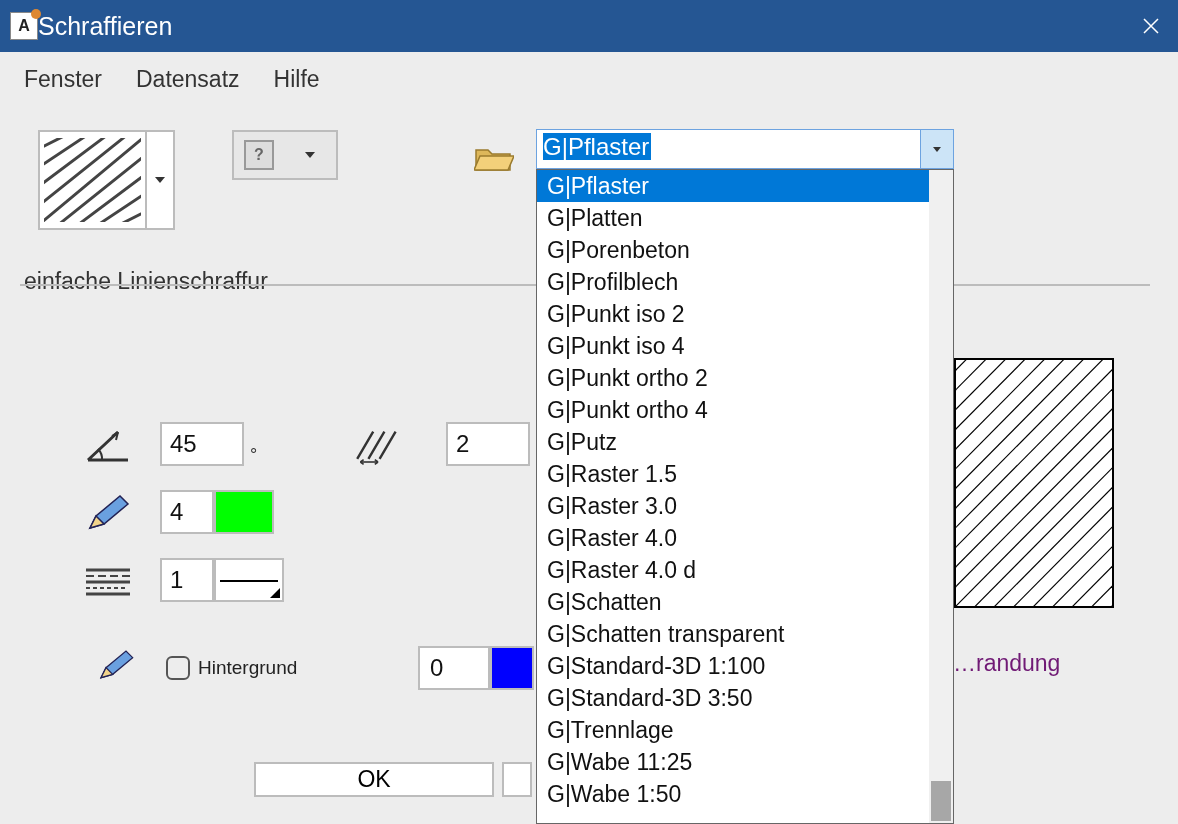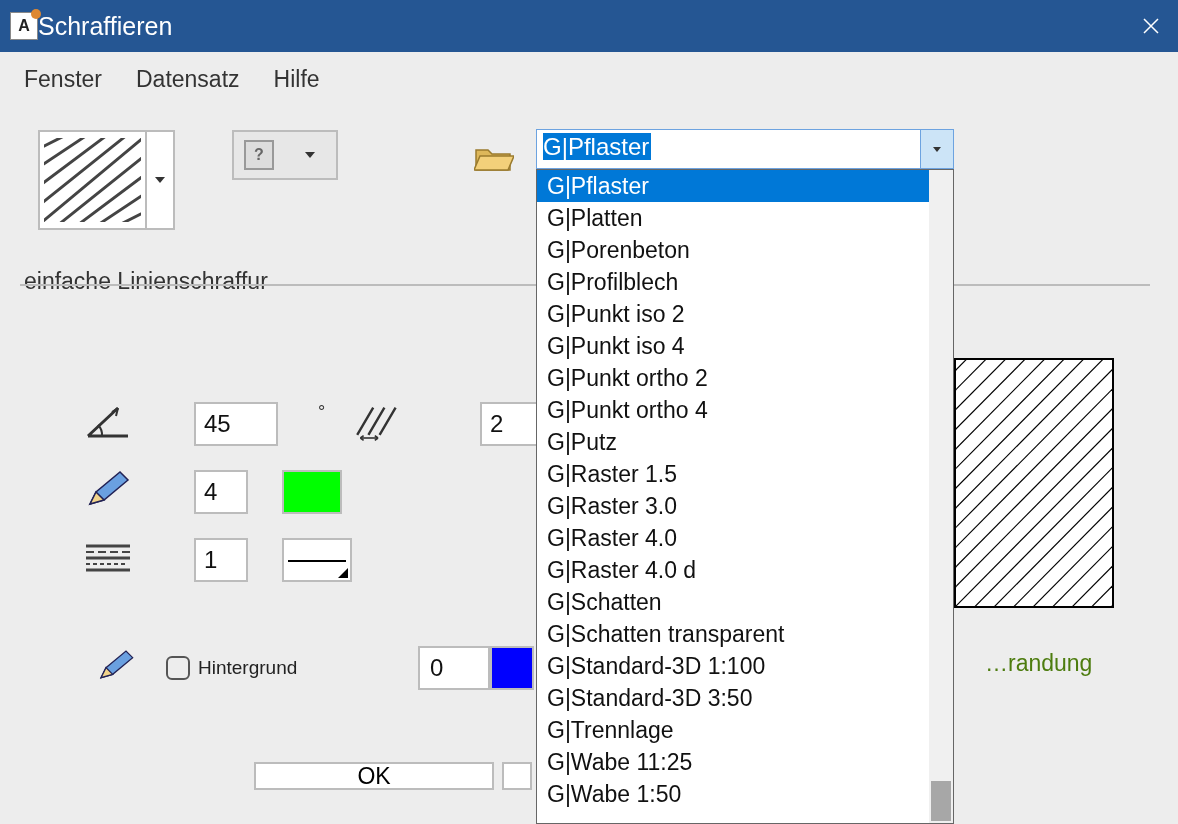--- a/index.html
+++ b/index.html
@@ -181,23 +181,22 @@
     pointer-events: none;
   }
 
   
   .form {
     position: absolute; left: 84px; top: 296px;
     width: 440px;
   }
   .row {
     height: 64px;
-    display: flex; align-items: flex-start;
+    display: flex; align-items: flex-end;
     margin-bottom: 4px;
-    gap: 34px;
   }
   .row .icon-slot { width: 76px; display: flex; align-items: center; }
   .row .icon-slot svg { width: 48px; height: 40px; }
   .row input.val {
     width: 84px; height: 44px; border: 2px solid #bcbcbc;
     font-size: 24px; padding: 3px 8px;
     font-family: inherit;
     color: #111;
   }
   .row input.val.narrow { width: 54px; }
@@ -252,40 +251,40 @@
   .hg-label { font-size: 19px; color: #222; margin-right: 48px; }
 
   .hg-val {
     position: absolute; left: 418px; top: 534px;
     display: flex; align-items: center; height: 56px;
   }
   .hg-val input { width: 72px; height: 44px; border: 2px solid #bcbcbc; font-size: 24px; padding: 3px 10px; font-family: inherit; color: #111; }
 
   
   .umrandung {
-    position: absolute; left: 985px; top: 544px;
-    font-size: 23px; color: #4d7c0f;
+    position: absolute; left: 953px; top: 544px;
+    font-size: 23px; color: #701a75;
   }
 
   
   .big-preview {
     position: absolute; left: 954px; top: 252px;
     width: 160px; height: 250px;
     border: 2px solid #000;
     background: #fff;
     overflow: hidden;
   }
   .big-preview svg { width: 100%; height: 100%; }
 
   
   .btn-row {
     position: absolute; left: 0; right: 0; bottom: 6px; height: 60px;
   }
   .btn {
-    position: absolute; top: 4px; height: 28px;
+    position: absolute; top: 4px; height: 35px;
     background: #fff; border: 2px solid #bcbcbc;
     font-size: 23px;
     display: flex; align-items: center; justify-content: center;
   }
   .btn-ok { left: 254px; width: 240px; }
   .btn-cancel { left: 502px; width: 30px; }
 
   .chev-down {
     width: 0; height: 0;
     border-left: 5px solid transparent;

